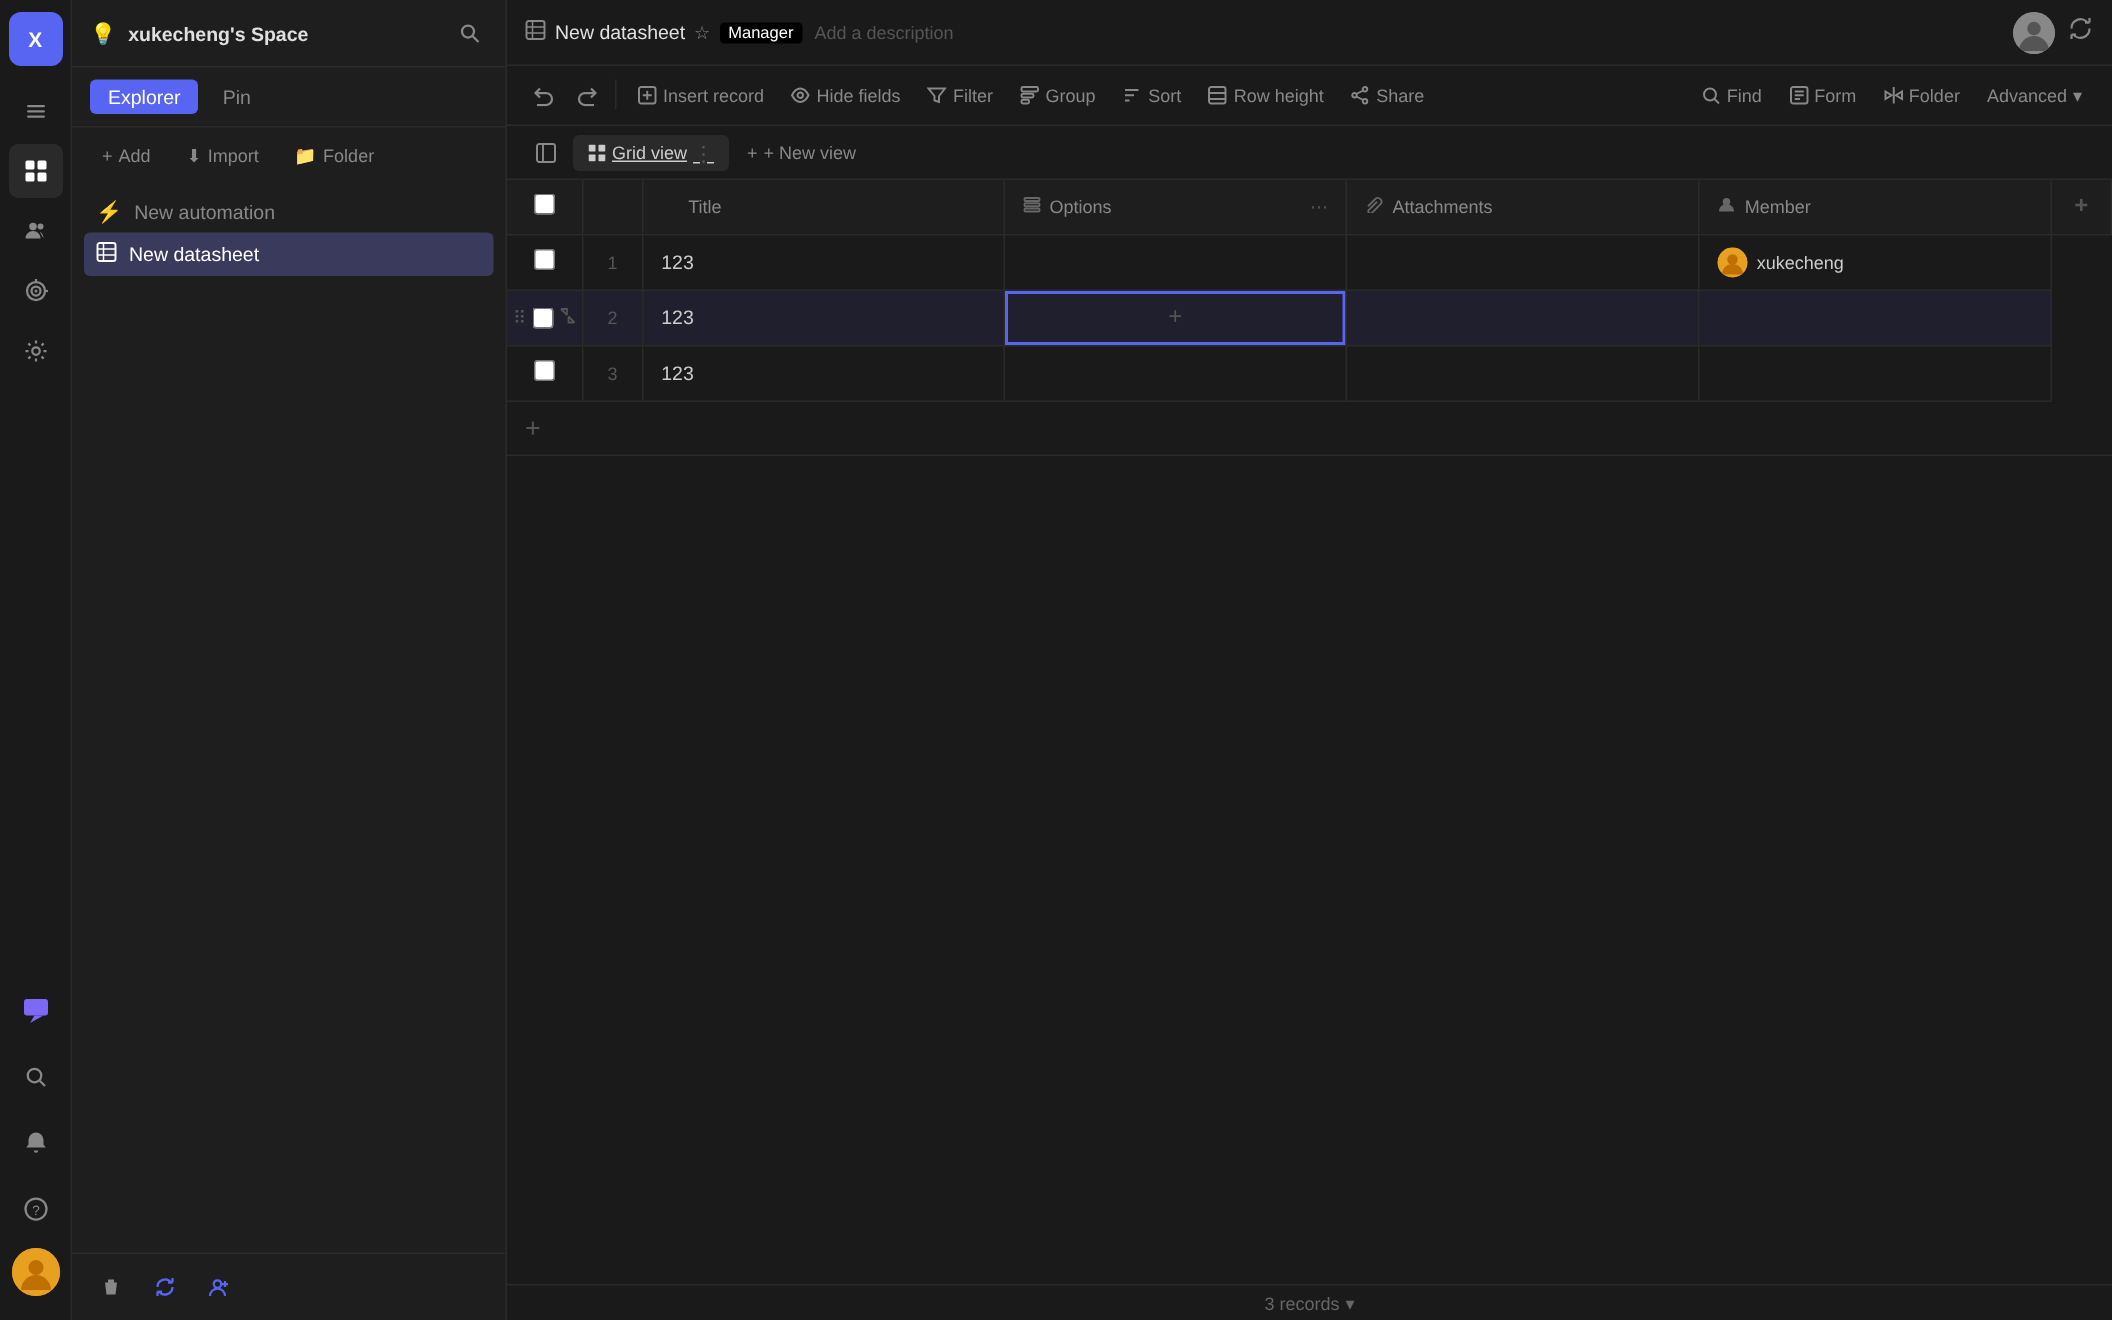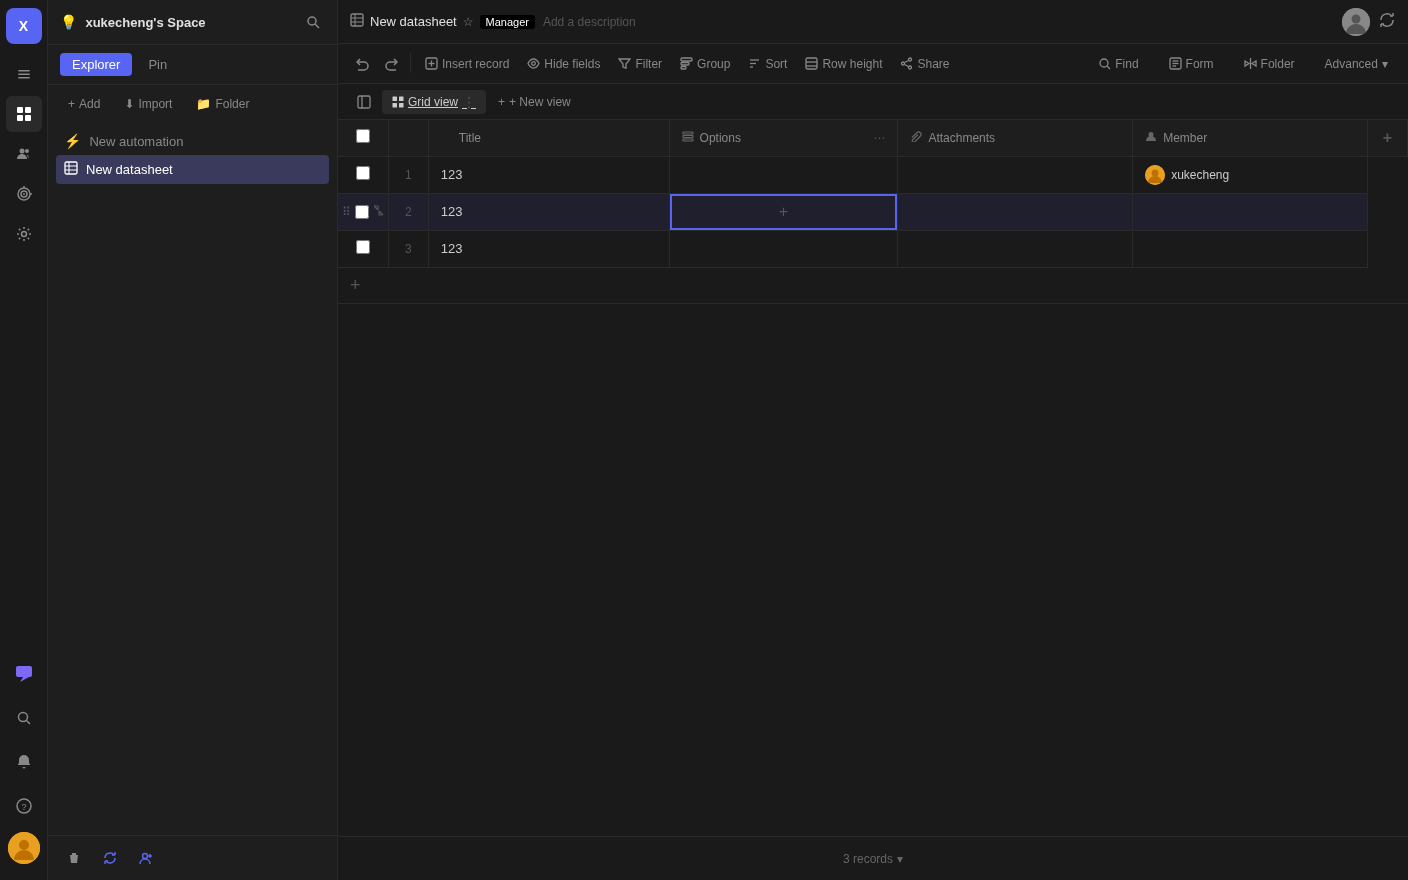--- a/index.html
+++ b/index.html
@@ -299,21 +299,21 @@
     .toolbar-divider {
       width: 1px;
       height: 20px;
       background: #2a2a2a;
       margin: 0 4px;
     }
     .toolbar-right {
       margin-left: auto;
       display: flex;
       align-items: flex-end;
-      gap: 14px;
+      gap: 2px;
     }
     .advanced-btn {
       display: flex;
       align-items: center;
       gap: 4px;
       padding: 4px 8px;
       border-radius: 4px;
       cursor: pointer;
       color: #888;
       font-size: 12px;
@@ -503,21 +503,21 @@
       align-items: center;
       padding: 0 12px;
       color: #555;
       cursor: pointer;
       font-size: 18px;
       border-bottom: 1px solid #2a2a2a;
     }
 
     
     .statusbar {
-      height: 44px;
+      height: 24px;
       background: #1a1a1a;
       border-top: 1px solid #2a2a2a;
       display: flex;
       align-items: center;
       justify-content: center;
       font-size: 12px;
       color: #666;
       gap: 4px;
     }
     .statusbar .records-count {

